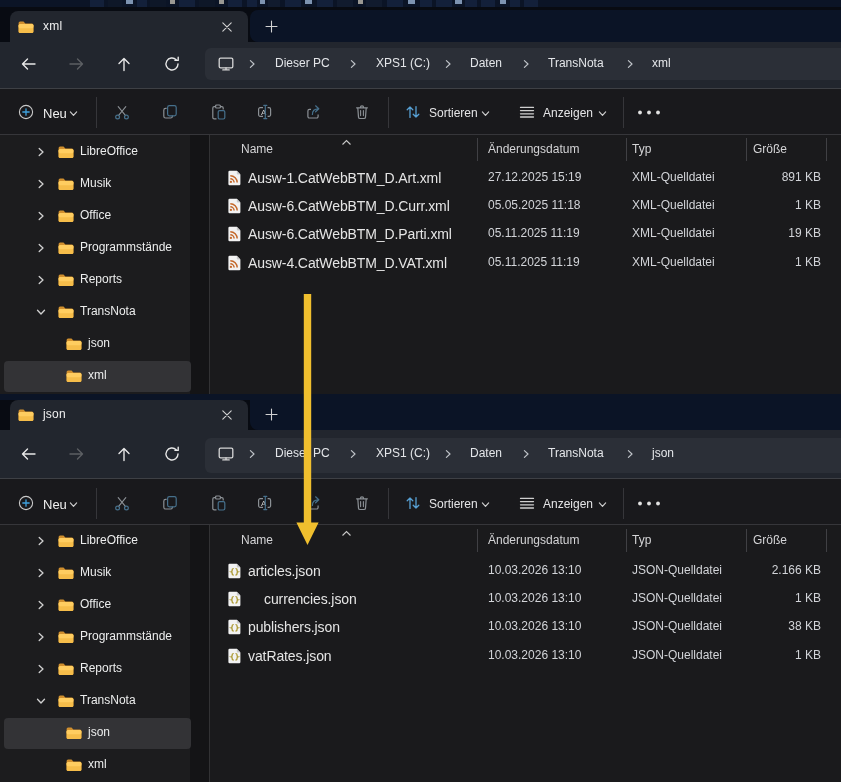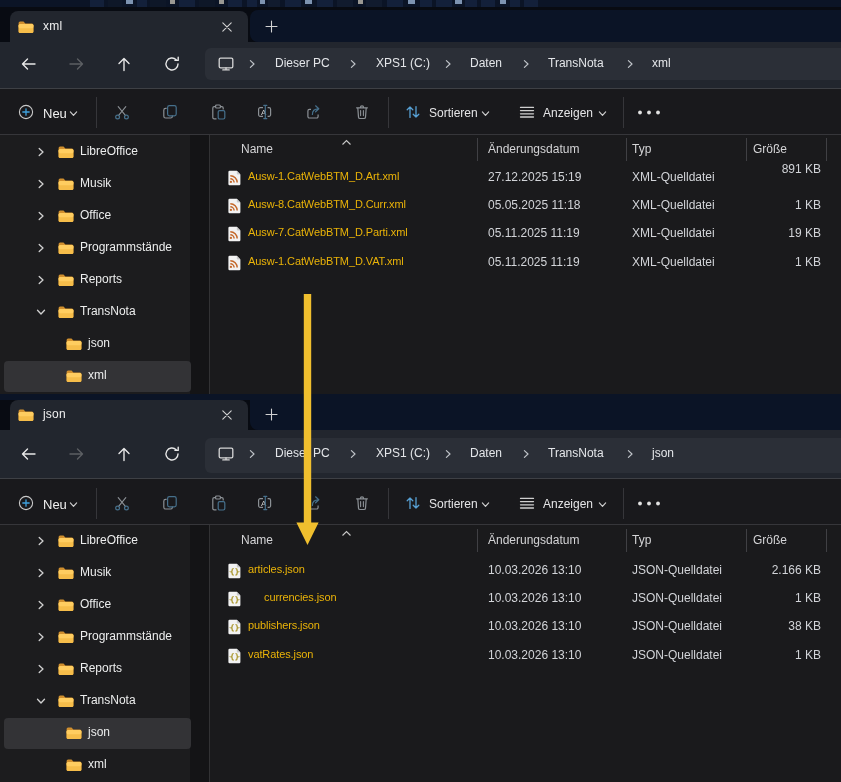--- a/index.html
+++ b/index.html
@@ -20,21 +20,21 @@
 .lbl{font-size:12px;color:#e4e4e6}
 .vdiv{width:1px;height:31px;background:#36363a}
 .content{left:210px;right:0;background:#1a1a1c}
 .gap{left:190px;width:20px;background:#141416}
 .vsep{left:209px;width:1px;background:#323234}
 .sbbg{left:0;width:190px;background:#1c1c1e}
 .selrow{left:4px;width:187px;height:31px;background:#333336;border-radius:4px}
 .side{font-size:12px;color:#eceded;white-space:pre}
 .hdr{font-size:12px;color:#d4d4d6;white-space:pre}
 .colsep{width:1px;height:23px;background:#404044}
-.fname{font-size:11px;color:#eab308;white-space:pre;letter-spacing:-.1px}
+.fname{font-size:14px;color:#e5e5e5;white-space:pre;letter-spacing:-.1px}
 .fmeta{font-size:12px;color:#d2d4d8;white-space:pre}
 .fsize{right:20px;text-align:right}
 .arrow{left:0;top:0;width:841px;height:782px;pointer-events:none}
 </style></head><body>
 <div class="abs win" style="top:0px;height:394px">
     <div class="abs navy" style="top:0px;height:7px"></div>
     <div class="abs tabstrip" style="top:7px;height:35px"></div>
     <div class="abs dash" style="left:90px;width:14px;background:#13203a;height:7px"></div>
     <div class="abs dash" style="left:108px;width:14px;background:#0e1728;height:7px"></div>
     <div class="abs dash" style="left:126px;width:7px;background:#7d93b0;height:4px"></div>
@@ -267,57 +267,57 @@
       <path d="M9.8,0.8 l3.6,3.6 h-2.6 a1,1 0 0 1 -1,-1 z" fill="#c9c9c9"></path>
       <g fill="none" stroke="#c4682a">
         <path d="M3.3,8.8 a3.8,3.8 0 0 1 3.8,3.8" stroke-width="1.5"></path>
         <path d="M3.3,5.7 a6.9,6.9 0 0 1 6.9,6.9" stroke-width="1.5"></path>
       </g>
       <circle cx="3.9" cy="11.9" r="1.15" fill="#c4682a"></circle>
     </svg>
     <span class="abs fname" style="left:248px;top:170.0px">Ausw-1.CatWebBTM_D.Art.xml</span>
     <span class="abs fmeta" style="left:488px;top:170.0px">27.12.2025 15:19</span>
     <span class="abs fmeta" style="left:632px;top:170.0px">XML-Quelldatei</span>
-    <span class="abs fmeta fsize" style="top:162px">891 KB</span>
+    <span class="abs fmeta fsize" style="top:170.0px">891 KB</span>
     <svg class="abs" style="left:227px;top:198.2px" width="16" height="16" viewBox="0 0 16 16">
       <path d="M2.6,0.8 h7.2 l3.6,3.6 v9.6 a1.2,1.2 0 0 1 -1.2,1.2 h-9.6 a1.2,1.2 0 0 1 -1.2,-1.2 v-12 a1.2,1.2 0 0 1 1.2,-1.2 z" fill="#f2f2f2"></path>
       <path d="M9.8,0.8 l3.6,3.6 h-2.6 a1,1 0 0 1 -1,-1 z" fill="#c9c9c9"></path>
       <g fill="none" stroke="#c4682a">
         <path d="M3.3,8.8 a3.8,3.8 0 0 1 3.8,3.8" stroke-width="1.5"></path>
         <path d="M3.3,5.7 a6.9,6.9 0 0 1 6.9,6.9" stroke-width="1.5"></path>
       </g>
       <circle cx="3.9" cy="11.9" r="1.15" fill="#c4682a"></circle>
     </svg>
-    <span class="abs fname" style="left:248px;top:198.2px">Ausw-8.CatWebBTM_D.Curr.xml</span>
+    <span class="abs fname" style="left:248px;top:198.2px">Ausw-6.CatWebBTM_D.Curr.xml</span>
     <span class="abs fmeta" style="left:488px;top:198.2px">05.05.2025 11:18</span>
     <span class="abs fmeta" style="left:632px;top:198.2px">XML-Quelldatei</span>
     <span class="abs fmeta fsize" style="top:198.2px">1 KB</span>
     <svg class="abs" style="left:227px;top:226.4px" width="16" height="16" viewBox="0 0 16 16">
       <path d="M2.6,0.8 h7.2 l3.6,3.6 v9.6 a1.2,1.2 0 0 1 -1.2,1.2 h-9.6 a1.2,1.2 0 0 1 -1.2,-1.2 v-12 a1.2,1.2 0 0 1 1.2,-1.2 z" fill="#f2f2f2"></path>
       <path d="M9.8,0.8 l3.6,3.6 h-2.6 a1,1 0 0 1 -1,-1 z" fill="#c9c9c9"></path>
       <g fill="none" stroke="#c4682a">
         <path d="M3.3,8.8 a3.8,3.8 0 0 1 3.8,3.8" stroke-width="1.5"></path>
         <path d="M3.3,5.7 a6.9,6.9 0 0 1 6.9,6.9" stroke-width="1.5"></path>
       </g>
       <circle cx="3.9" cy="11.9" r="1.15" fill="#c4682a"></circle>
     </svg>
-    <span class="abs fname" style="left:248px;top:226.4px">Ausw-7.CatWebBTM_D.Parti.xml</span>
+    <span class="abs fname" style="left:248px;top:226.4px">Ausw-6.CatWebBTM_D.Parti.xml</span>
     <span class="abs fmeta" style="left:488px;top:226.4px">05.11.2025 11:19</span>
     <span class="abs fmeta" style="left:632px;top:226.4px">XML-Quelldatei</span>
     <span class="abs fmeta fsize" style="top:226.4px">19 KB</span>
     <svg class="abs" style="left:227px;top:254.60000000000002px" width="16" height="16" viewBox="0 0 16 16">
       <path d="M2.6,0.8 h7.2 l3.6,3.6 v9.6 a1.2,1.2 0 0 1 -1.2,1.2 h-9.6 a1.2,1.2 0 0 1 -1.2,-1.2 v-12 a1.2,1.2 0 0 1 1.2,-1.2 z" fill="#f2f2f2"></path>
       <path d="M9.8,0.8 l3.6,3.6 h-2.6 a1,1 0 0 1 -1,-1 z" fill="#c9c9c9"></path>
       <g fill="none" stroke="#c4682a">
         <path d="M3.3,8.8 a3.8,3.8 0 0 1 3.8,3.8" stroke-width="1.5"></path>
         <path d="M3.3,5.7 a6.9,6.9 0 0 1 6.9,6.9" stroke-width="1.5"></path>
       </g>
       <circle cx="3.9" cy="11.9" r="1.15" fill="#c4682a"></circle>
     </svg>
-    <span class="abs fname" style="left:248px;top:254.60000000000002px">Ausw-1.CatWebBTM_D.VAT.xml</span>
+    <span class="abs fname" style="left:248px;top:254.60000000000002px">Ausw-4.CatWebBTM_D.VAT.xml</span>
     <span class="abs fmeta" style="left:488px;top:254.60000000000002px">05.11.2025 11:19</span>
     <span class="abs fmeta" style="left:632px;top:254.60000000000002px">XML-Quelldatei</span>
     <span class="abs fmeta fsize" style="top:254.60000000000002px">1 KB</span>
   </div>
 <div class="abs win" style="top:394px;height:388px">
     <div class="abs navy" style="top:0px;height:6px"></div>
     <div class="abs tabstrip" style="top:6px;height:30px"></div>
     <div class="abs tab" style="left:10px;top:6px;height:30px"></div>
     <svg class="abs" style="left:18px;top:13.0px" width="16" height="16" viewBox="0 0 16 16">
       <path d="M0.6,4.1 a1.5,1.5 0 0 1 1.5,-1.5 h3.4 l1.9,1.9 h6.5 a1.5,1.5 0 0 1 1.5,1.5 v6.5 a1.5,1.5 0 0 1 -1.5,1.5 h-11.8 a1.5,1.5 0 0 1 -1.5,-1.5 z" fill="#d08f2e"></path>

